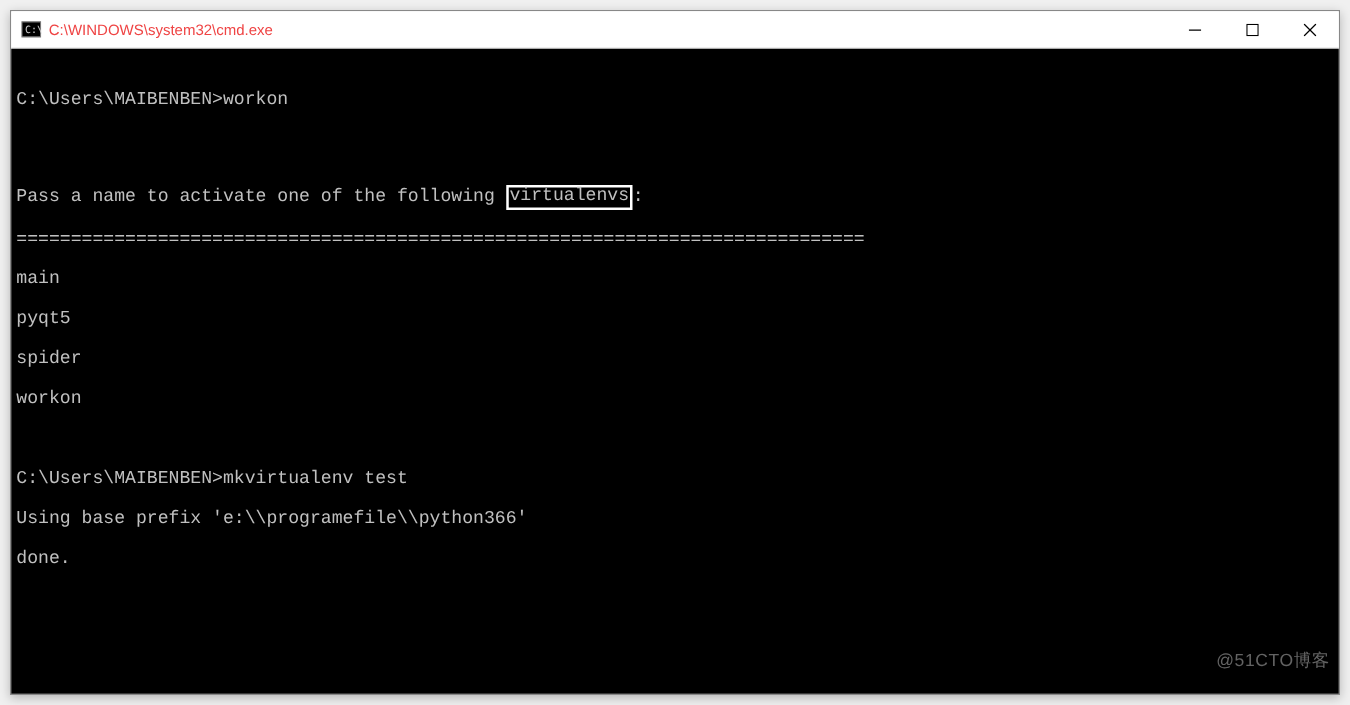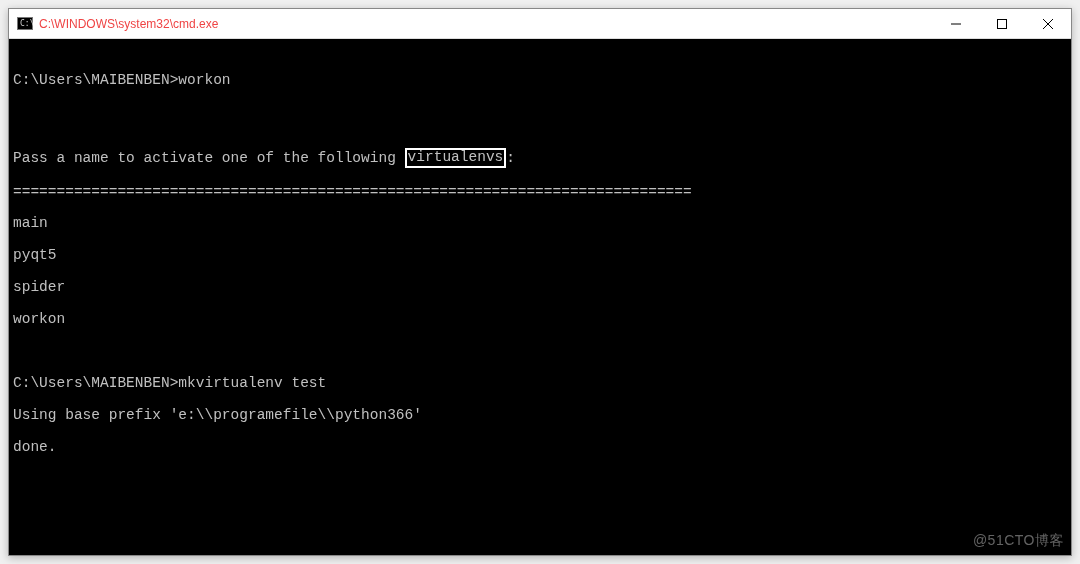--- a/index.html
+++ b/index.html
@@ -66,21 +66,21 @@
       border: 2px solid #ffffff;
       padding: 0 1px;
       display: inline-block;
       position: relative;
       top: -1px;
       margin-top: 12px;
     }
     .watermark {
       position: absolute;
       right: 16px;
-      bottom: 14px;
+      bottom: 26px;
       color: rgba(180,180,180,0.55);
       font-size: 14px;
       font-family: "Microsoft YaHei","Segoe UI",sans-serif;
       letter-spacing: 0.5px;
     }
   </style>
 </head>
 <body>
 
 <div class="window">

